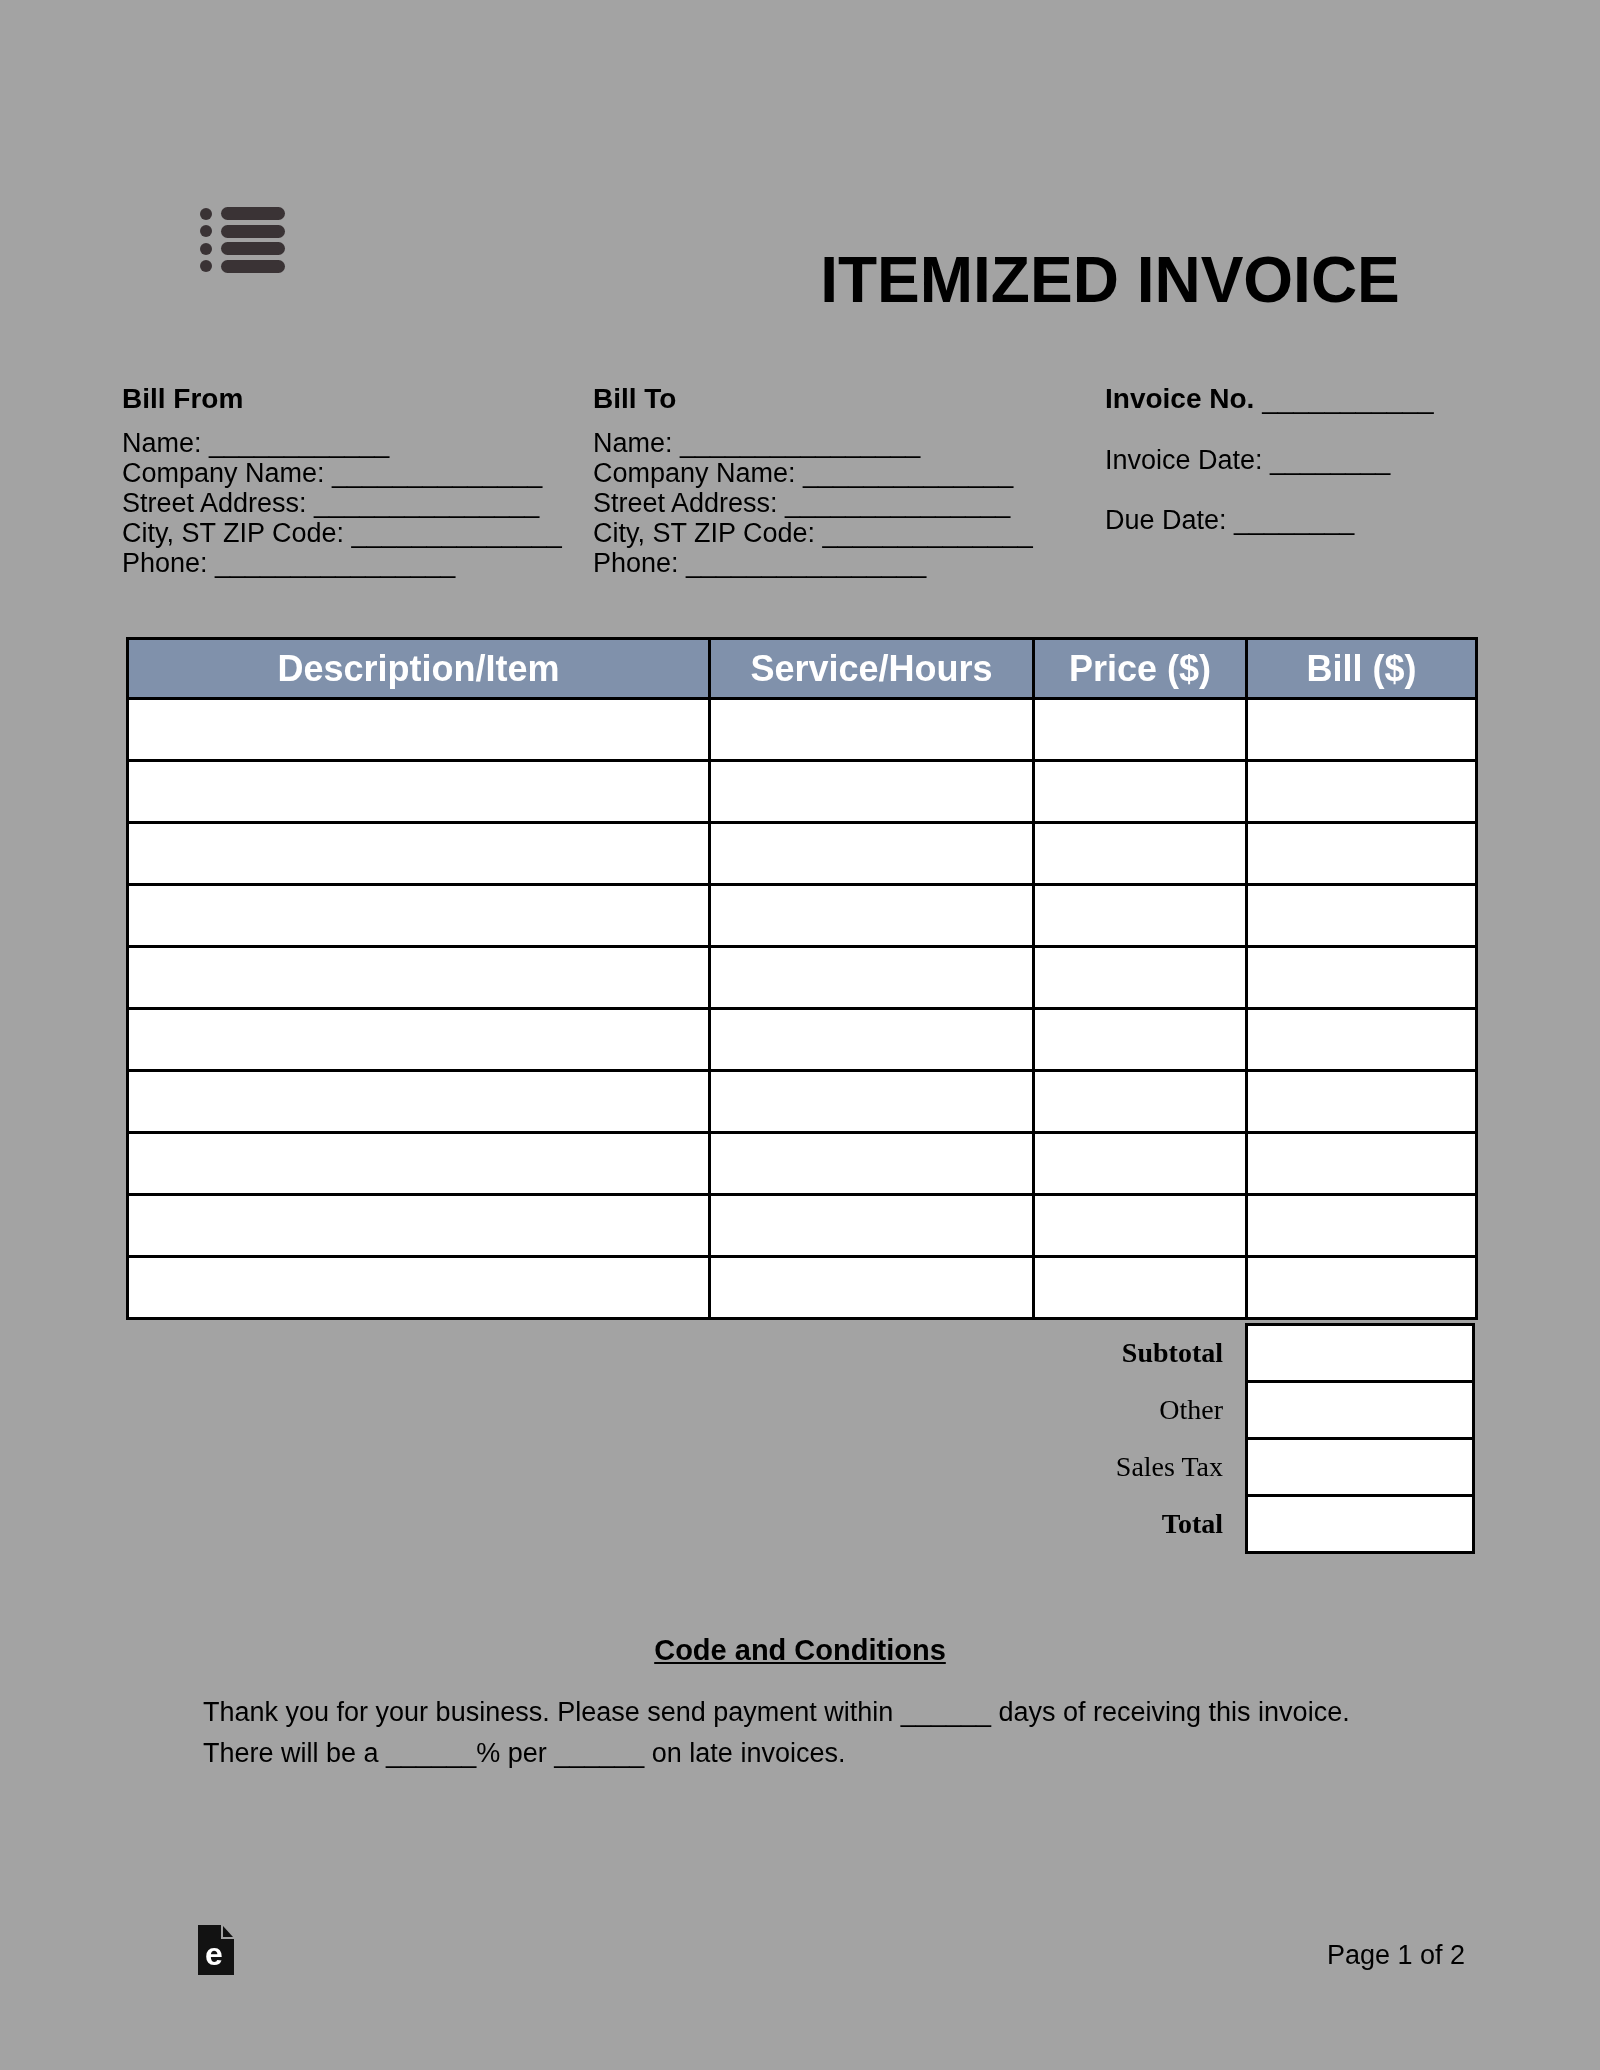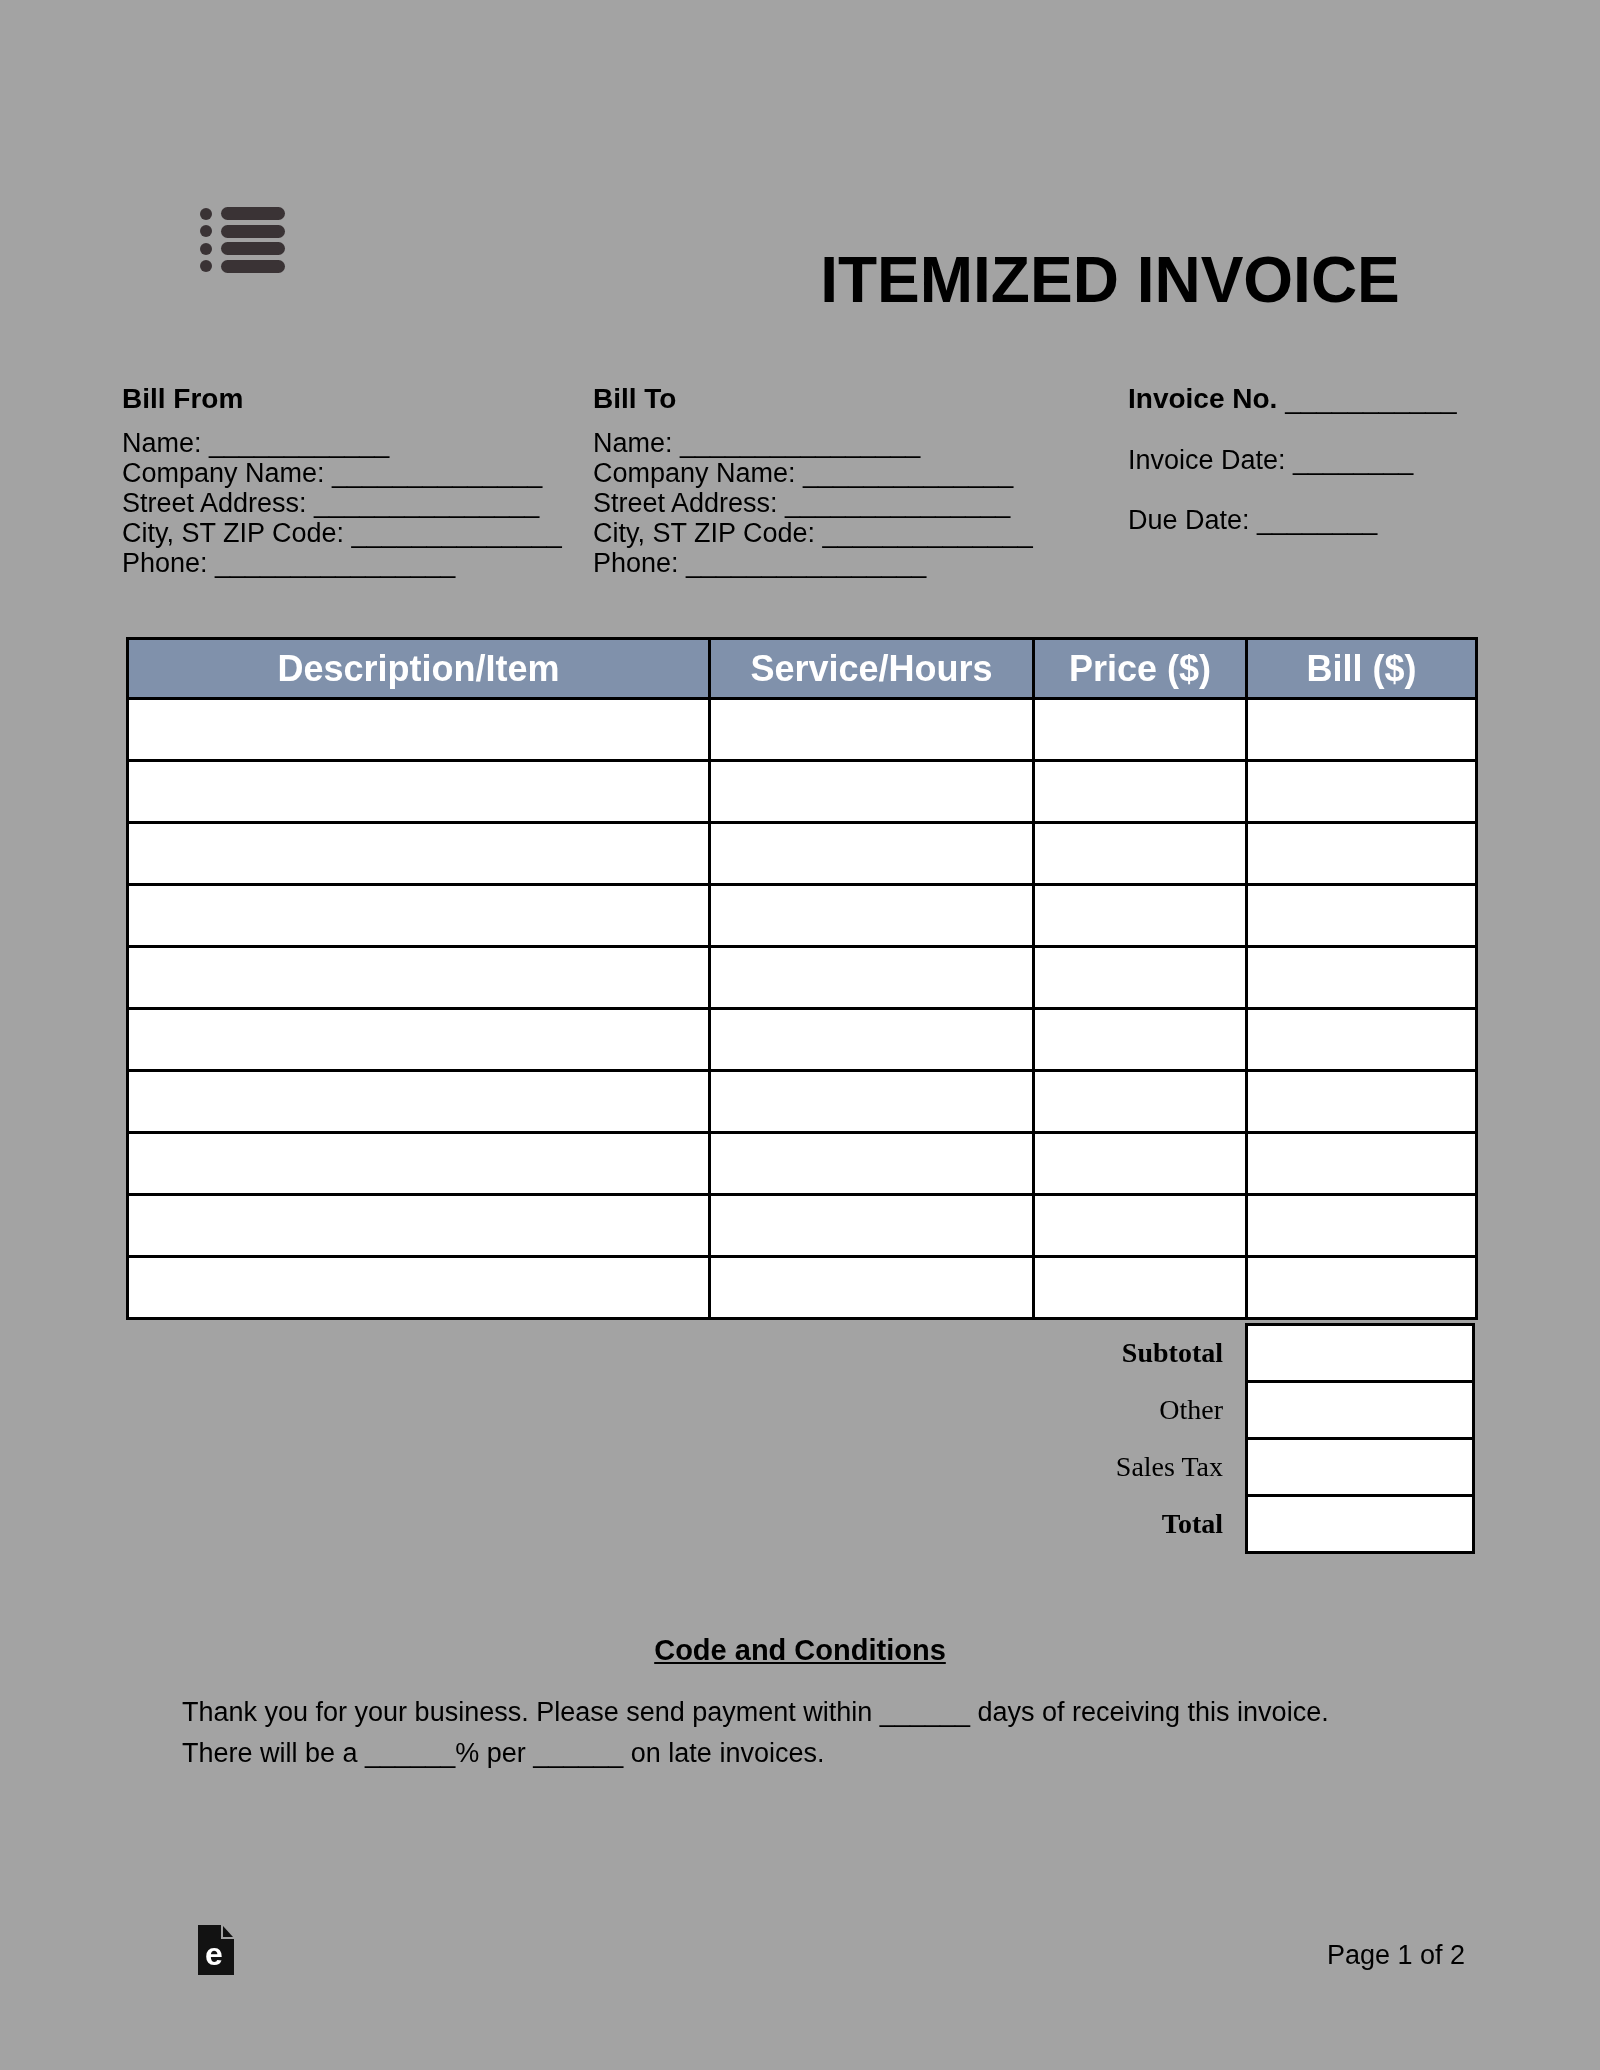--- a/index.html
+++ b/index.html
@@ -21,21 +21,21 @@
   .list-logo .bar{width:64px;height:13px;border-radius:7px;background:currentColor;margin-left:9px;}
 
   
   .doc-title{position:absolute;left:775px;top:243px;width:670px;
     text-align:center;font-size:64px;font-weight:bold;letter-spacing:0px;white-space:nowrap;}
 
   
   .info-col{position:absolute;top:382px;font-size:27px;line-height:30px;}
   .info-col.c1{left:122px;width:470px;}
   .info-col.c2{left:593px;width:470px;}
-  .info-col.c3{left:1128px;width:430px;}
+  .info-col.c3{left:1105px;width:430px;}
   .info-heading{font-size:28px;font-weight:bold;line-height:33px;margin-bottom:13px;white-space:nowrap;}
   .info-heading .thin{font-weight:normal;}
   .info-line{height:30px;white-space:nowrap;}
   .meta-line{margin-top:30px;}
 
   
   .inv-table{position:absolute;left:126px;top:637px;width:1349px;
     border-collapse:collapse;table-layout:fixed;}
   .inv-table th,.inv-table td{border:3px solid #000;padding:0;}
   .inv-table th{height:57px;font-size:36px;font-weight:bold;text-align:center;vertical-align:middle;}
@@ -45,21 +45,21 @@
   .summary{position:absolute;left:126px;top:1323px;width:1349px;}
   .summary-row{display:flex;align-items:stretch;height:60px;margin-top:-3px;}
   .summary-row:first-child{margin-top:0;}
   .sum-label{flex:1;display:flex;align-items:center;justify-content:flex-end;
     padding-right:22px;font-size:28px;font-family:Liberation Serif, serif;}
   .sum-box{width:230px;border:3px solid #000;background:#fff;box-sizing:border-box;}
 
   
   .terms-heading{position:absolute;left:0;top:1634px;width:1600px;text-align:center;
     font-size:29px;font-weight:bold;text-decoration:underline;}
-  .terms-body{position:absolute;left:182px;top:1692px;width:1200px;
+  .terms-body{position:absolute;left:203px;top:1692px;width:1200px;
     font-size:27px;line-height:41px;}
 
   
   .footer-logo{position:absolute;left:198px;top:1925px;width:36px;height:50px;}
   .page-label{position:absolute;left:1327px;top:1940px;font-size:27px;white-space:nowrap;text-align:right;}
 </style>
 </head>
 <body>
 
 <div class="page">

